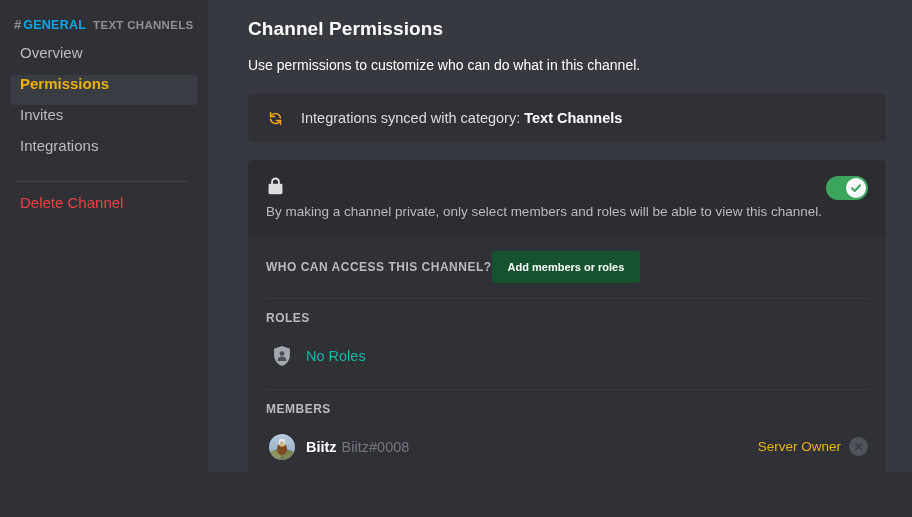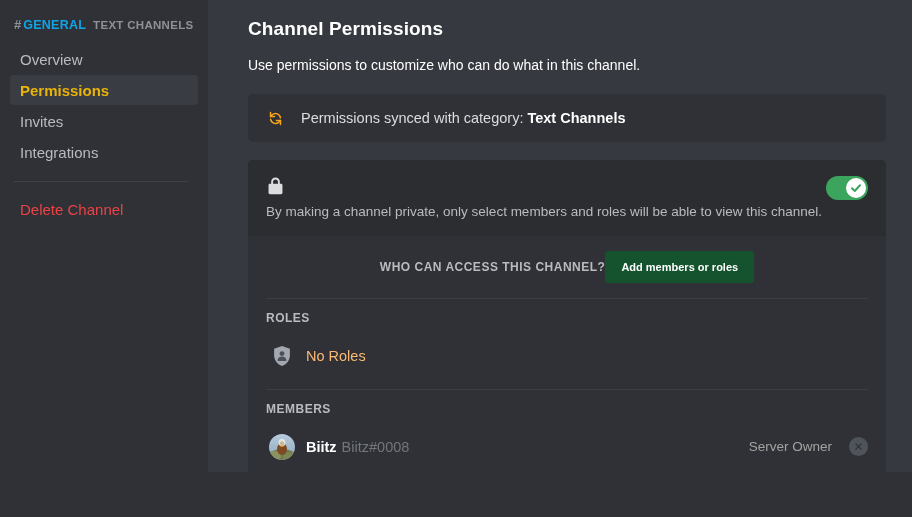--- a/index.html
+++ b/index.html
@@ -65,21 +65,21 @@
     text-transform: uppercase;
     margin-left: 7px;
   }
 
   .nav-item {
     height: 30px;
     margin: 1px 10px;
     padding: 0 10px;
     border-radius: 4px;
     display: flex;
-    align-items: center;
+    align-items: flex-start;
     color: #b9bbbe;
     font-size: 15px;
     font-weight: 500;
     cursor: pointer;
   }
   .nav-item.active {
     background: #393c43;
     color: #eab308;
     font-weight: 600;
   }
@@ -205,21 +205,21 @@
     justify-content: center;
   }
 
   
   .sect {
     padding: 0 18px;
   }
   .sect-row {
     display: flex;
     align-items: center;
-    justify-content: center;
+    justify-content: flex-start;
     height: 62px;
   }
   .sect-label {
     color: #b9bbbe;
     font-size: 12px;
     font-weight: 700;
     letter-spacing: 0.5px;
     text-transform: uppercase;
   }
 
@@ -258,21 +258,21 @@
     width: 24px;
     height: 24px;
     margin-left: 4px;
     margin-right: 12px;
     flex: none;
     display: flex;
     align-items: center;
     justify-content: center;
   }
   .entry-muted {
-    color: #fdba74;
+    color: #14b8a6;
     font-size: 14.5px;
   }
 
   .avatar {
     width: 26px;
     height: 26px;
     border-radius: 50%;
     margin-left: 3px;
     margin-right: 11px;
     flex: none;
@@ -293,23 +293,23 @@
     margin-left: 5px;
   }
 
   .entry-right {
     position: absolute;
     right: 0;
     display: flex;
     align-items: center;
   }
   .owner-label {
-    color: #a3a3a3;
+    color: #eab308;
     font-size: 13.5px;
-    margin-right: 17px;
+    margin-right: 8px;
   }
   .remove-btn {
     width: 19px;
     height: 19px;
     border-radius: 50%;
     background: #4f545c;
     display: flex;
     align-items: center;
     justify-content: center;
     cursor: pointer;
@@ -359,21 +359,21 @@
     <div class="sync-banner">
       <span class="sync-icon">
         <svg width="17" height="17" viewBox="0 0 24 24" fill="none" stroke="#faa61a" stroke-width="2.1" stroke-linecap="round" stroke-linejoin="round">
           <path d="M19 11a7 7 0 0 0-11.6-4.2L5 9"></path>
           <polyline points="5,3.5 5,9.2 10.6,9.2"></polyline>
           <path d="M5 13a7 7 0 0 0 11.6 4.2L19 15"></path>
           <polyline points="19,20.5 19,14.8 13.4,14.8"></polyline>
         </svg>
       </span>
       <span class="sync-text">
-        <span>Permissions synced with category:</span>
+        <span>Integrations synced with category:</span>
         <b>Text Channels</b>
       </span>
     </div>
 
     <div class="perm-card">
 
       <div class="private-head">
         <div class="private-row">
           <span class="lock-icon">
             <svg width="15" height="18" viewBox="0 0 18 22" fill="#dcddde">

